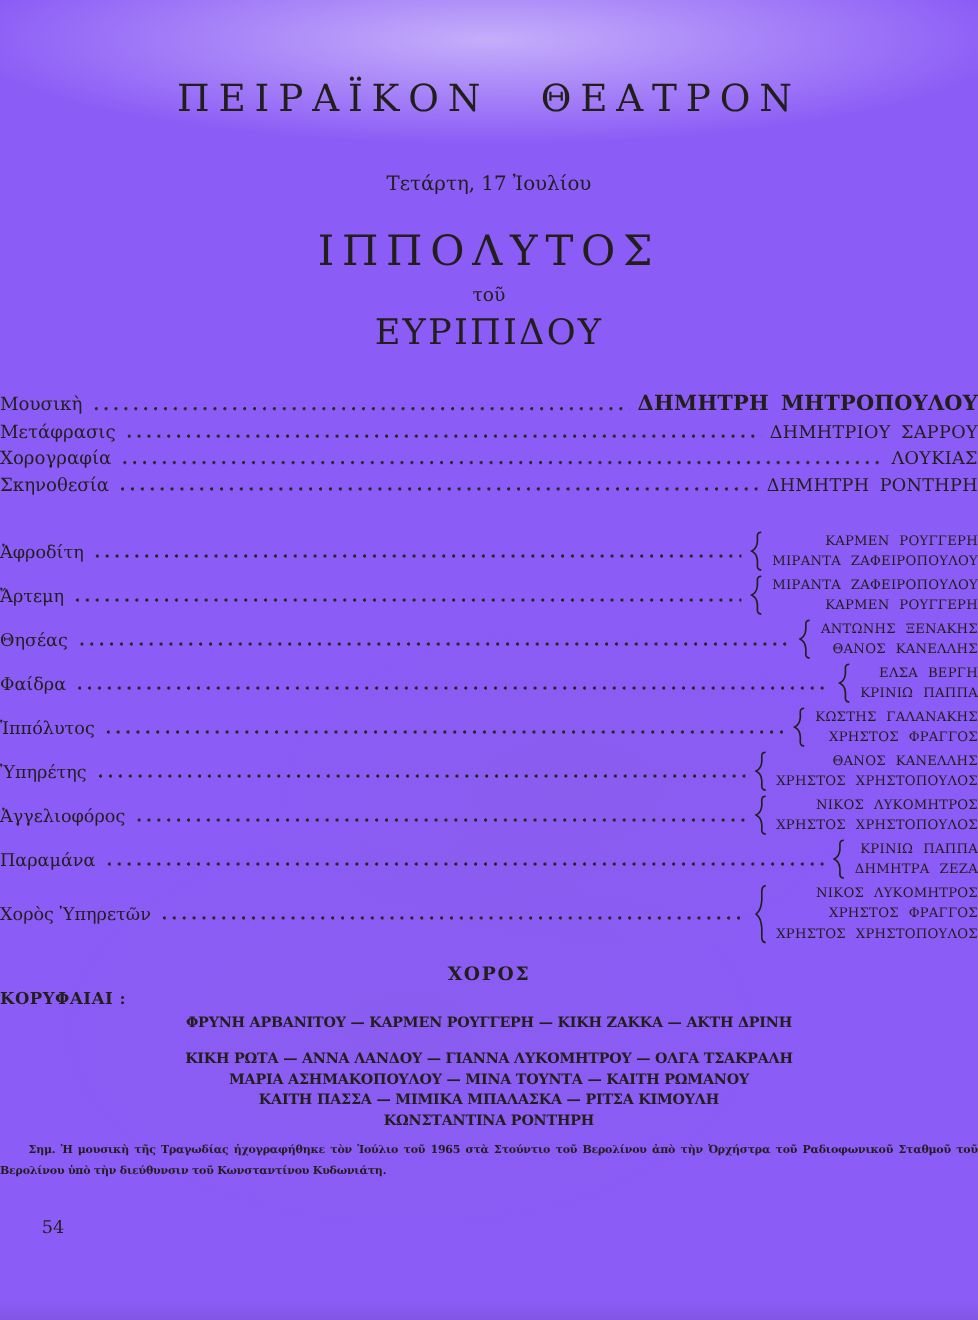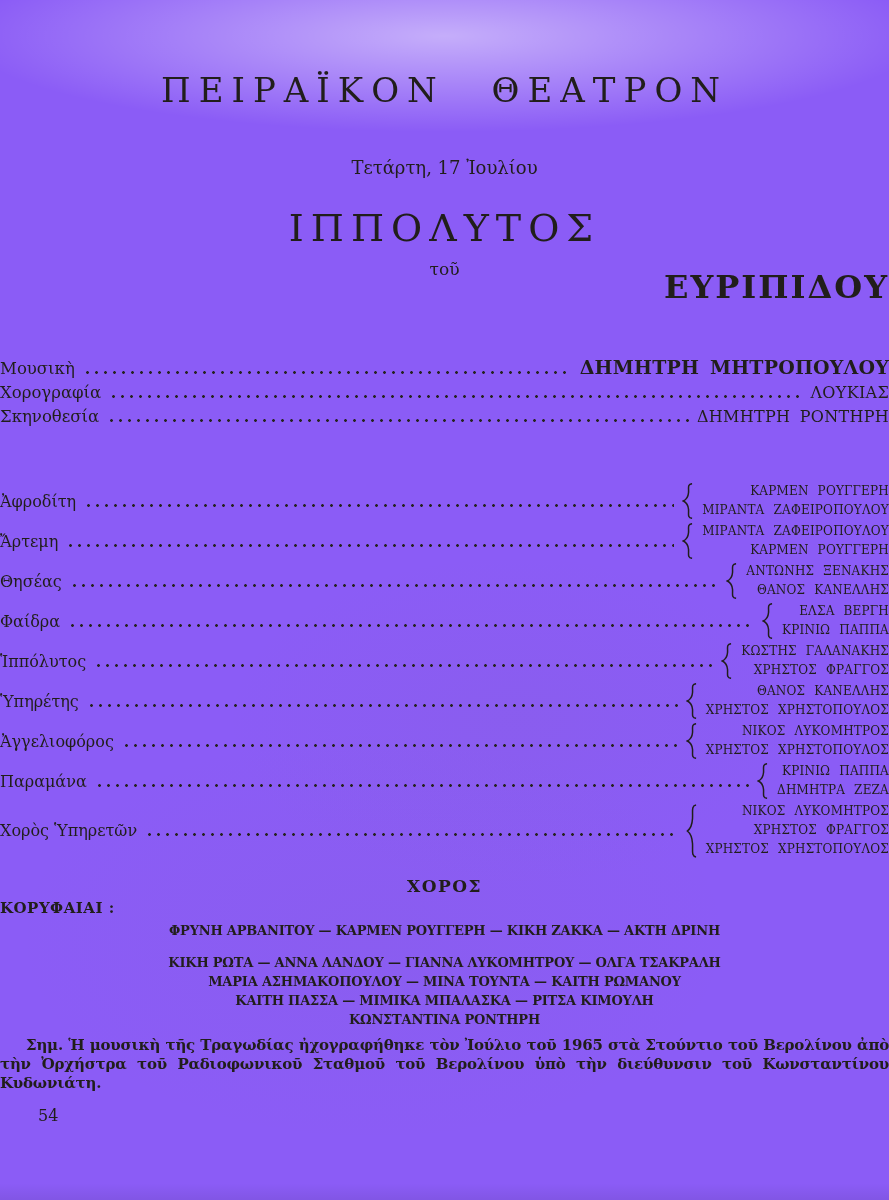--- a/index.html
+++ b/index.html
@@ -33,22 +33,22 @@
   .play-title {
     position:absolute; top:206px; left:0; width:100%;
     text-align:center; white-space:nowrap;
     font-size:38px; letter-spacing:7px; font-weight:normal;
   }
   .play-of {
     position:absolute; top:259px; left:0; width:100%;
     text-align:center; font-size:17px;
   }
   .play-author {
-    position:absolute; top:268px; left:0; width:100%;
-    text-align:right; font-size:32px; letter-spacing:2px; font-weight:bold;
+    position:absolute; top:283px; left:0; width:100%;
+    text-align:center; font-size:32px; letter-spacing:2px; font-weight:normal;
   }
 
   
   .dots {
     flex:1 1 auto; height:3px; margin:0 8px 2px 11px;
     background-image: radial-gradient(circle at 1.5px 1.5px, #262320 1.15px, rgba(0,0,0,0) 1.6px);
     background-size: 9px 3px; background-repeat: repeat-x; background-position: left bottom;
   }
 
   
@@ -75,21 +75,21 @@
   .chorus-leaders-line, .chorus-line {
     text-align:center; font-size:13px; font-weight:bold; line-height:19px;
     letter-spacing:-0.2px; white-space:nowrap;
   }
   .chorus-leaders-line { margin-top:4px; }
   .chorus-lines { margin-top:13px; }
 
   
   .note {
     position:absolute; top:1036px; left:0; width:100%;
-    font-size:15px; font-weight:bold; line-height:19px;
+    font-size:10px; font-weight:bold; line-height:19px;
     text-align:justify; text-indent:26px; letter-spacing:-0.2px;
   }
 
   
   .page-number { position:absolute; left:38px; top:1106px; font-size:16px; }
 </style>
 </head>
 <body>
 
 <div class="page">
@@ -97,20 +97,25 @@
   <div class="perf-date">Τετάρτη, 17 Ἰουλίου</div>
   <div class="play-title">ΙΠΠΟΛΥΤΟΣ</div>
   <div class="play-of">τοῦ</div>
   <div class="play-author">ΕΥΡΙΠΙΔΟΥ</div>
 
   <div class="content credits" id="credits-list">
       <div class="credit-row">
         <span class="credit-label">Μουσικὴ</span>
         <span class="dots"></span>
         <span class="credit-value credit-value-em">ΔΗΜΗΤΡΗ ΜΗΤΡΟΠΟΥΛΟΥ</span>
+      </div>
+      <div class="credit-row">
+        <span class="credit-label">Μετάφρασις</span>
+        <span class="dots"></span>
+        <span class="credit-value">ΔΗΜΗΤΡΙΟΥ ΣΑΡΡΟΥ</span>
       </div>
       <div class="credit-row">
         <span class="credit-label">Χορογραφία</span>
         <span class="dots"></span>
         <span class="credit-value">ΛΟΥΚΙΑΣ</span>
       </div>
       <div class="credit-row">
         <span class="credit-label">Σκηνοθεσία</span>
         <span class="dots"></span>
         <span class="credit-value">ΔΗΜΗΤΡΗ ΡΟΝΤΗΡΗ</span>

